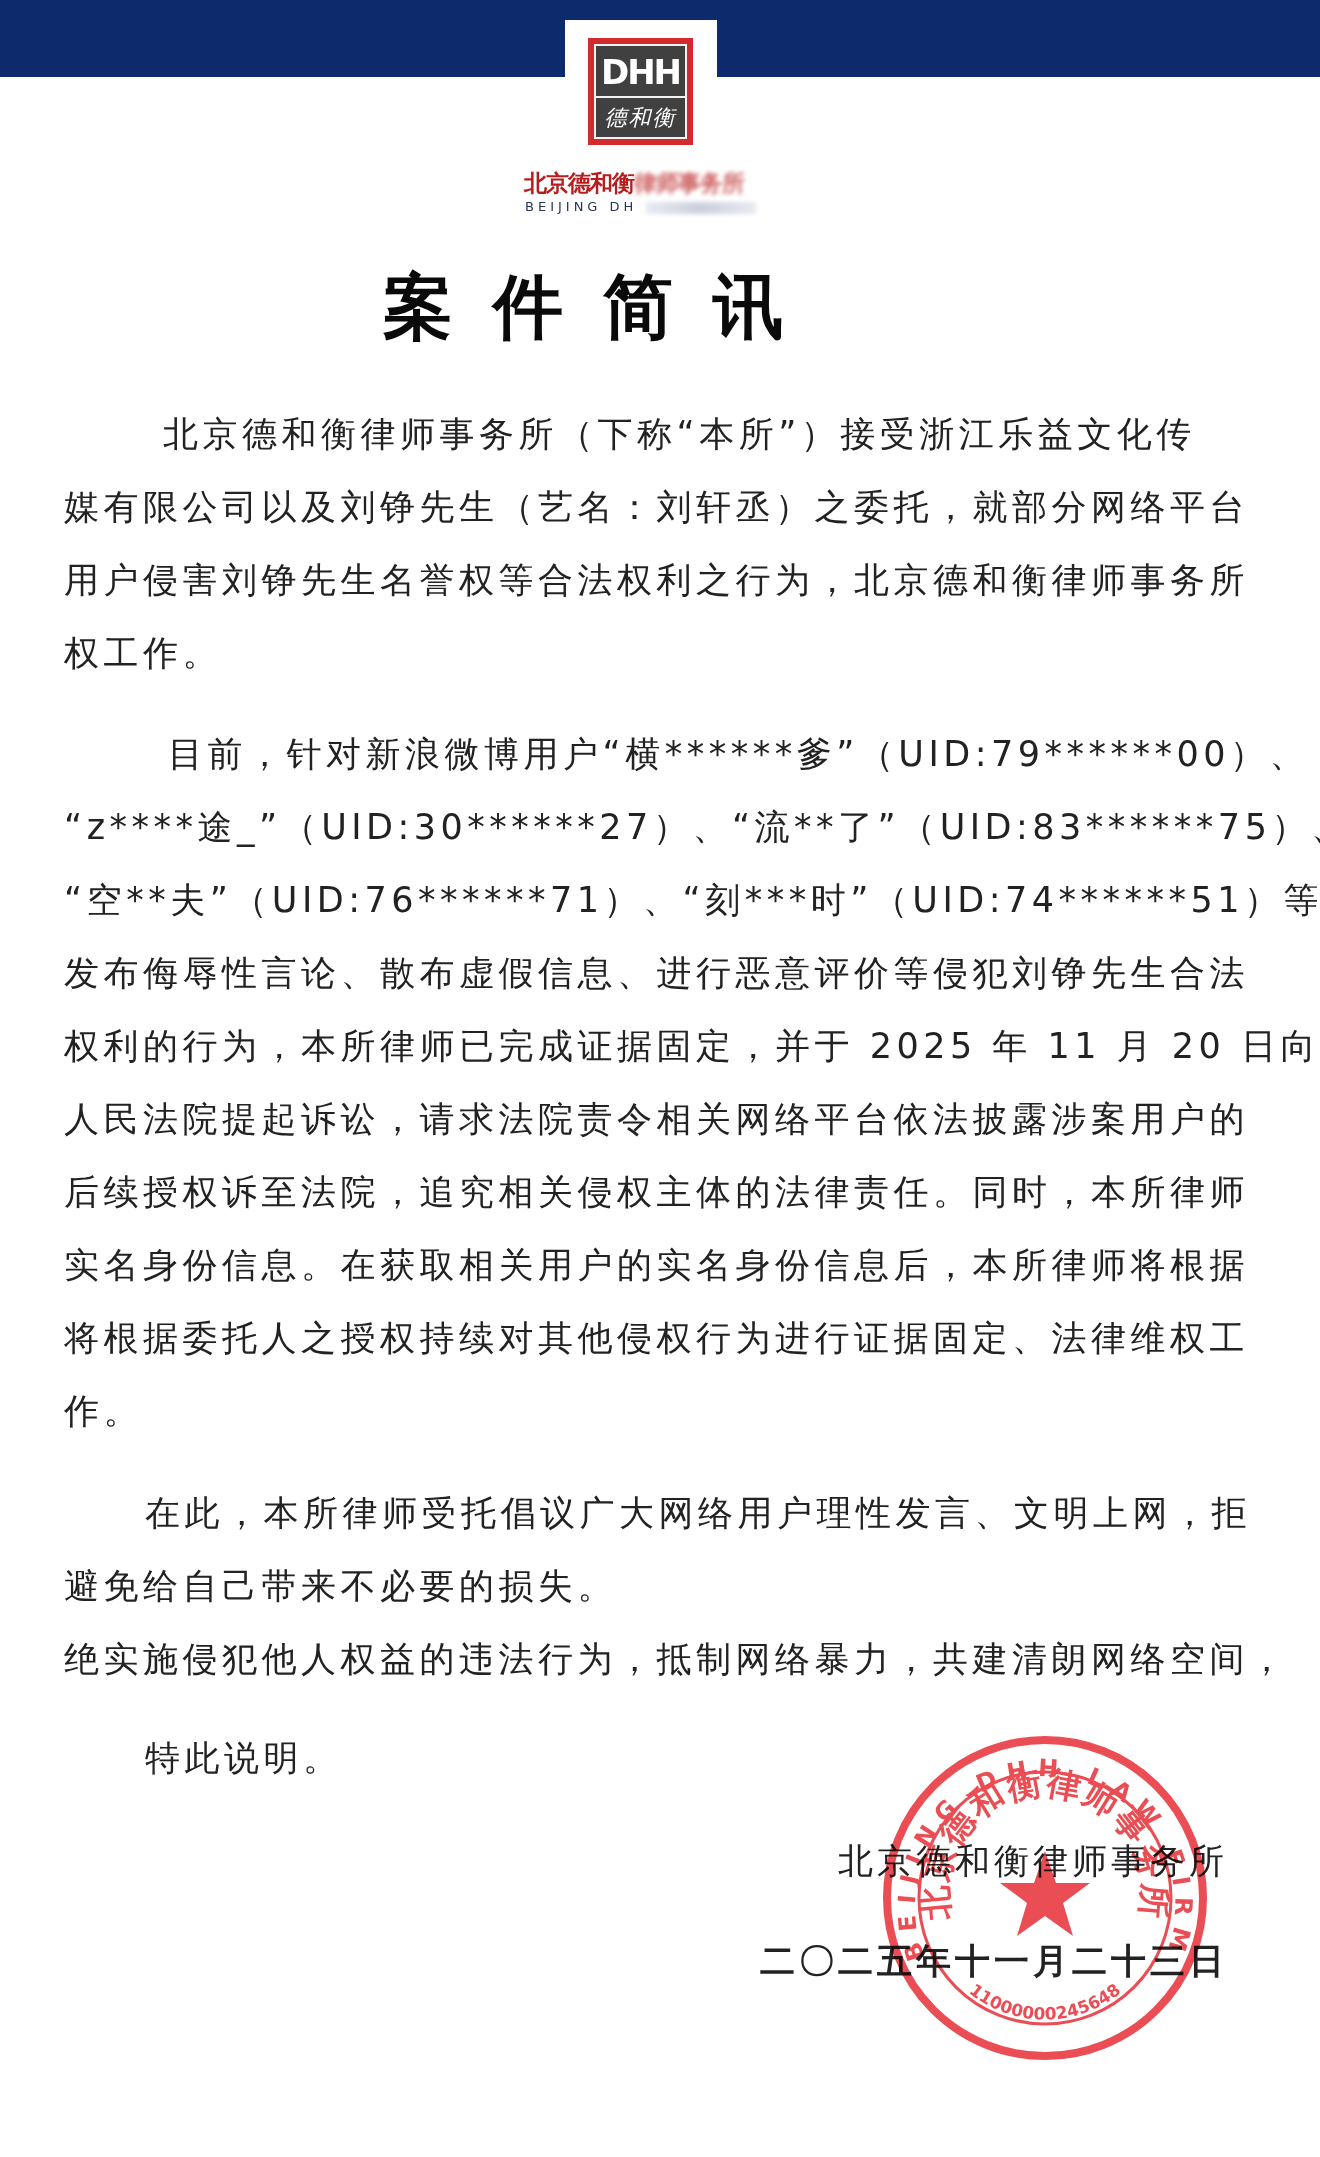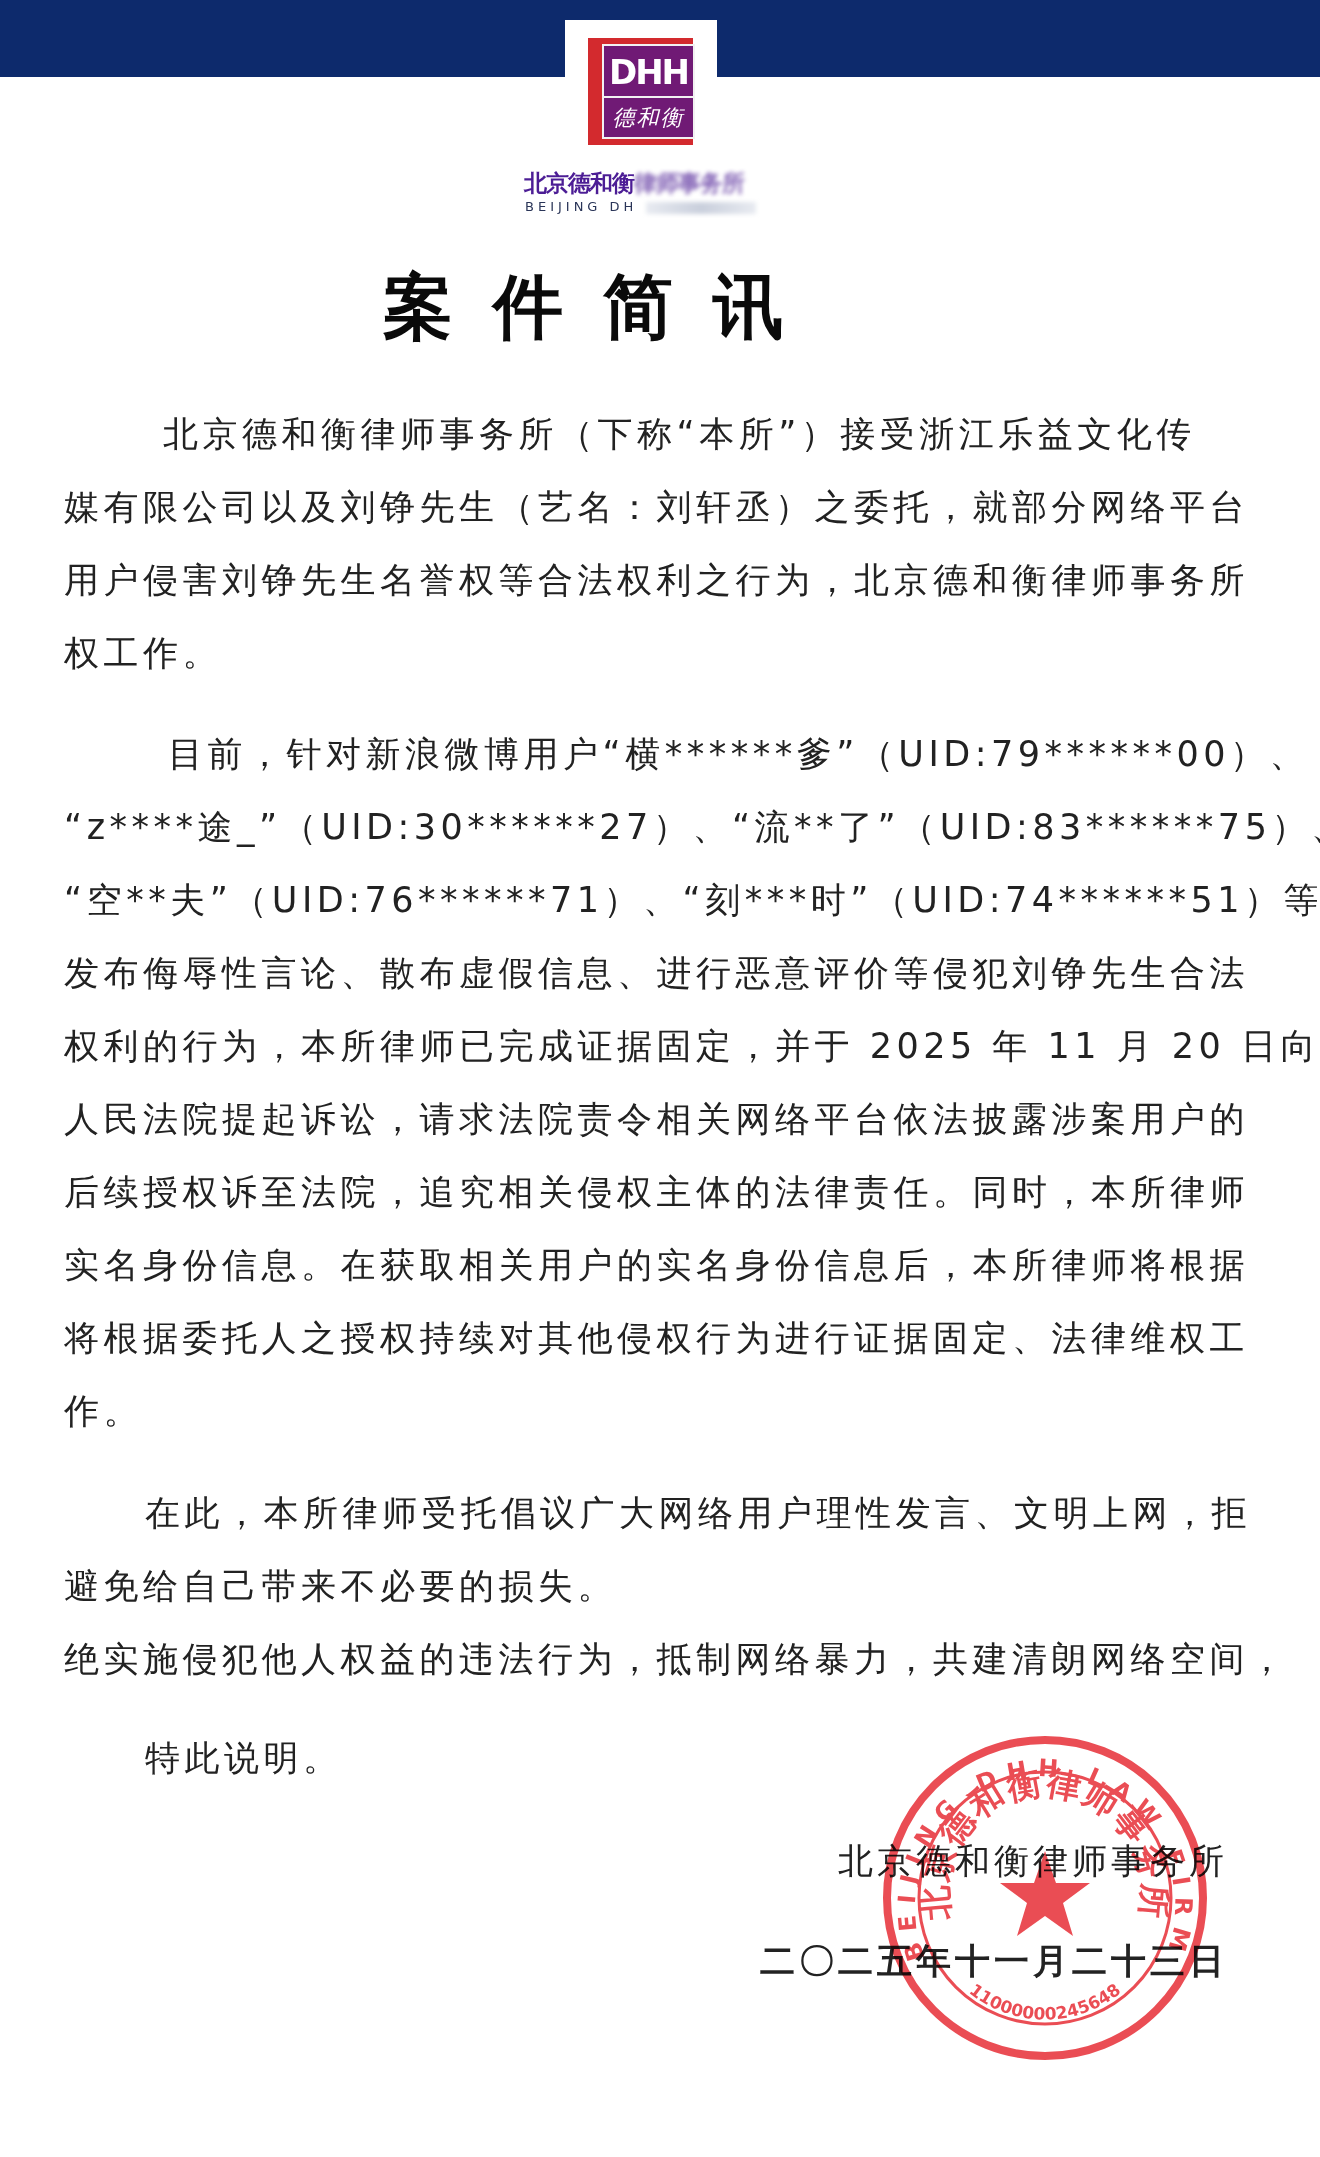--- a/index.html
+++ b/index.html
@@ -1,27 +1,27 @@
 <!DOCTYPE html>
 <html><head>
 <meta charset="utf-8">
 <style>
   html, body { margin:0; padding:0; }
   body { width:1320px; height:2157px; background:#ffffff; position:relative; overflow:hidden;
          font-family:"DejaVu Sans", "Liberation Sans", sans-serif; color:#1a1a1a; }
   .topbar { position:absolute; left:0; top:0; width:1320px; height:77px; background:#0d2a6c; }
   .notch { position:absolute; left:565px; top:20px; width:152px; height:60px; background:#ffffff; }
   .logo { position:absolute; left:588px; top:38px; width:105px; height:107px; background:#d32a2e; box-sizing:border-box; padding:6px; }
-  .logo-inner { width:100%; height:100%; background:#701a75; box-sizing:border-box; border:2px solid #f2f2f2; position:relative;margin-left:8px; }
+  .logo-inner { width:100%; height:100%; background:#404040; box-sizing:border-box; border:2px solid #f2f2f2; position:relative; }
   .logo-top { position:absolute; left:0; right:0; top:4px; height:44px; text-align:center; color:#ffffff;
               font-family:"DejaVu Sans", sans-serif; font-weight:bold; font-size:34px; letter-spacing:-2px; line-height:44px; }
   .logo-div { position:absolute; left:0; right:0; top:50px; height:2px; background:#f2f2f2; }
   .logo-bottom { position:absolute; left:0; right:0; top:54px; height:36px; text-align:center; color:#ffffff;
                  font-family:"DejaVu Serif", serif; font-style:italic; font-size:22px; line-height:36px; letter-spacing:2px; }
-  .firm-cn { position:absolute; left:524px; top:168px; font-family:"DejaVu Serif", serif; font-weight:bold; font-size:23px; color:#4c1d95; letter-spacing:-1px; white-space:nowrap; }
+  .firm-cn { position:absolute; left:524px; top:168px; font-family:"DejaVu Serif", serif; font-weight:bold; font-size:23px; color:#b91c1c; letter-spacing:-1px; white-space:nowrap; }
   .firm-cn .blur { filter:blur(2px); opacity:0.7; }
   .firm-en { position:absolute; left:525px; top:199px; font-family:"DejaVu Sans", sans-serif; font-size:13px; color:#2a3558; letter-spacing:4px; white-space:nowrap; }
   .firm-en .blur { display:inline-block; width:110px; height:12px; vertical-align:middle; background:linear-gradient(90deg,#e8ebf1,#c9cfdc,#e8ebf1); filter:blur(2px); }
   .title { position:absolute; left:0; width:1166px; top:262px; text-align:center; font-family:"DejaVu Serif", serif; font-weight:bold;
            font-size:70px; letter-spacing:40px; text-indent:40px; color:#0a0a0a; line-height:90px; }
   .body { position:absolute; left:64px; width:1180px; font-family:"DejaVu Sans", sans-serif; font-size:35px; letter-spacing:4.5px; line-height:73px; color:#222; }
   .line { white-space:nowrap; height:73px; }
   .p1 { top:398px; }
   .p2 { top:718px; }
   .p3 { top:1477px; }

